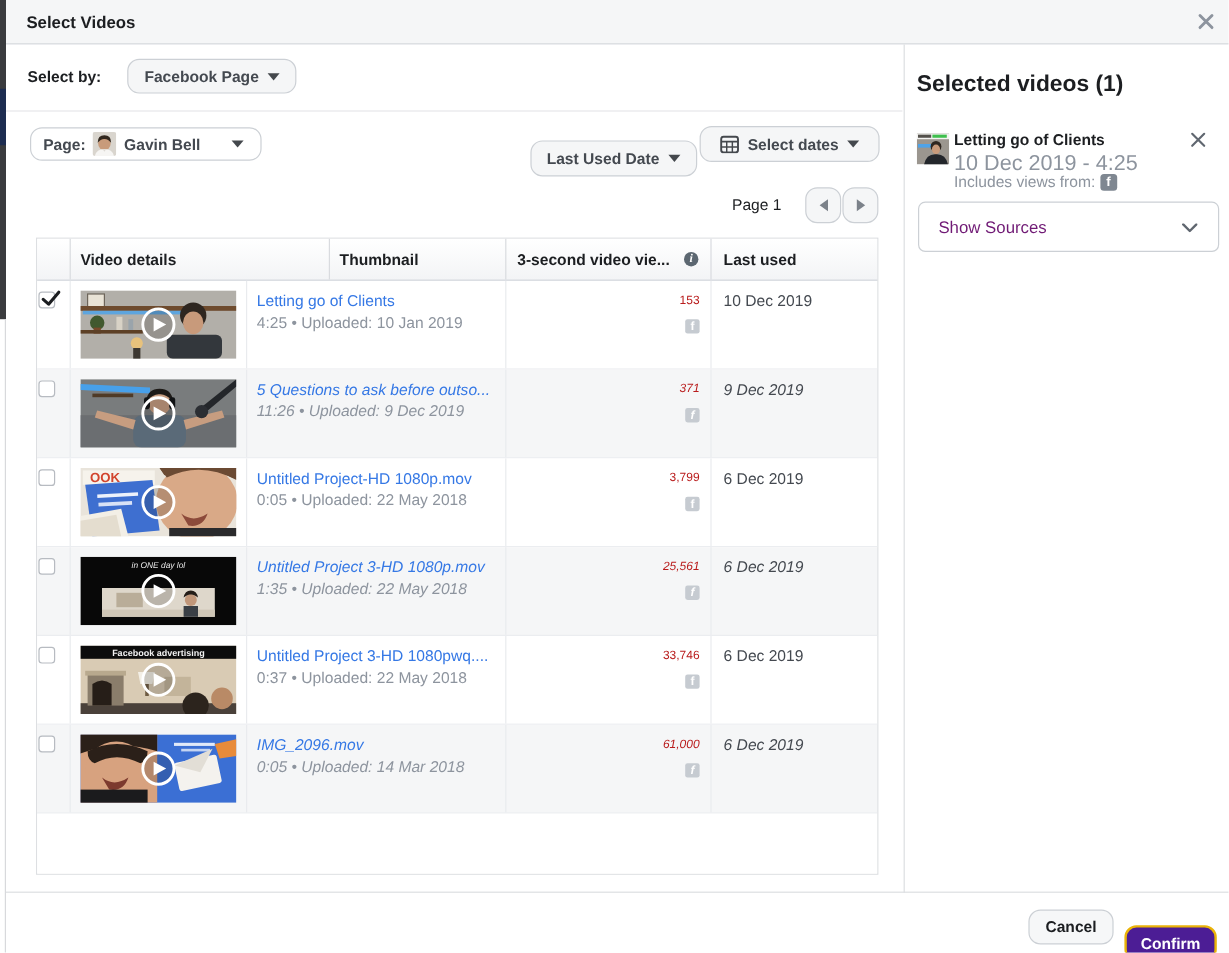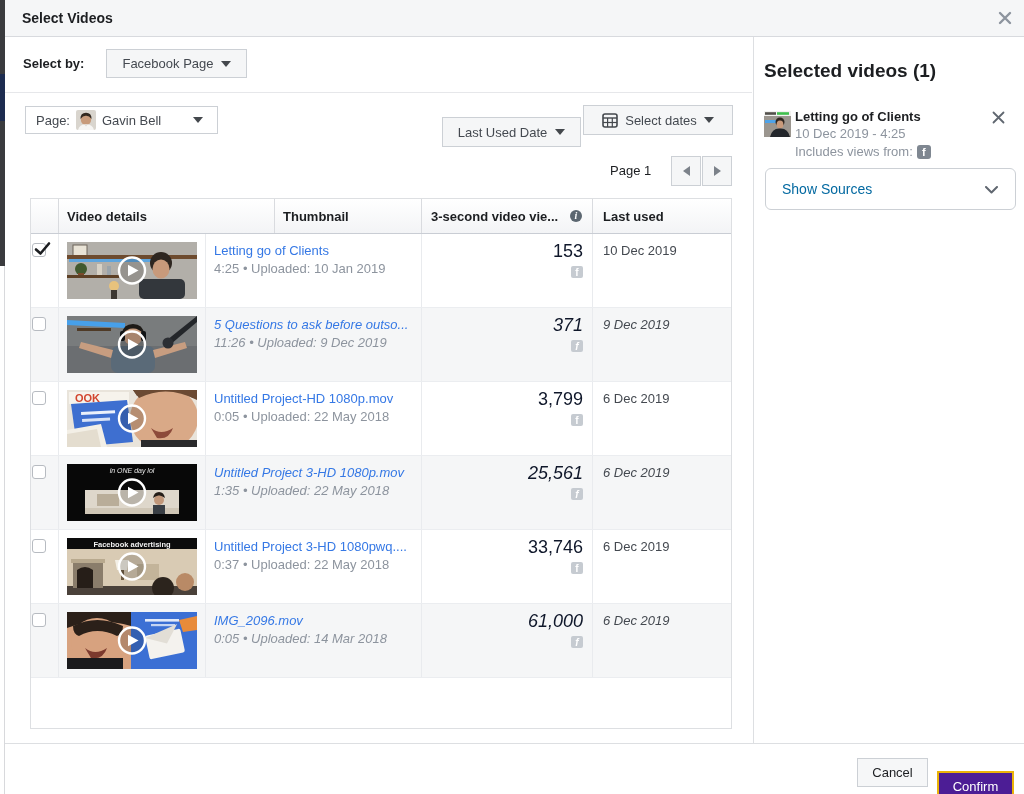--- a/index.html
+++ b/index.html
@@ -20,22 +20,22 @@
     background:#f5f6f7; border-bottom:1px solid #d8dade; }
   .dlg-title { position:absolute; left:22px; top:0; height:36px; line-height:36px;
     font-size:14px; font-weight:bold; color:#1c1e21; }
   .dlg-close { position:absolute; left:998px; top:11px; width:14px; height:14px; cursor:pointer; }
   .dlg-close svg { display:block; }
 
   
   .selectby-label { position:absolute; left:23px; top:56px; font-size:13px; font-weight:bold; color:#1c1e21; }
   .btn {
     position:absolute; display:flex; align-items:center; justify-content:center;
-    background:#f5f6f7; border:1px solid #ccd0d5; border-radius:0;
-    font-size:13px; font-weight:normal; color:#444950; cursor:pointer;
+    background:#f5f6f7; border:1px solid #ccd0d5; border-radius:10px;
+    font-size:13px; font-weight:bold; color:#444950; cursor:pointer;
   }
   .btn-selectby { left:106px; top:49px; width:141px; height:29px; gap:7px; }
   .caret-down { width:0; height:0; border-left:5px solid transparent; border-right:5px solid transparent;
     border-top:6px solid #44484d; display:inline-block; }
   .hr-1 { position:absolute; left:5px; top:92px; width:747px; height:1px; background:#e6e7ea; }
 
   
   .btn-page { left:25px; top:106px; width:193px; height:28px; background:#fff; justify-content:center; padding:0 10px; }
   .btn-page .avatar { width:20px; height:20px; border-radius:2px; overflow:hidden; margin:0 6px 0 6px; }
   .btn-page .caret-down { margin-left:auto; margin-right:4px; }
@@ -76,41 +76,41 @@
     background:#fff; position:relative; display:inline-block; cursor:pointer; }
   .checkbox svg { position:absolute; left:1px; top:-3px; display:none; }
   .checkbox.checked svg { display:block; }
   .thumb { display:block; width:133px; height:57px; margin-top:8px; cursor:pointer; }
   .thumb svg { display:block; }
   .trow .c3 { padding-top:9px; }
   .vtitle { display:block; font-size:13px; line-height:16px; color:#3578e5; text-decoration:none;
     white-space:nowrap; overflow:hidden; max-width:202px; cursor:pointer; }
   .vmeta { font-size:13px; line-height:16px; color:#8d949e; margin-top:2px; white-space:nowrap; }
   .trow .c4 { padding-top:9px; padding-right:9px; text-align:right; display:block; }
-  .vviews { font-size:18px; line-height:16px; color:#0f172a; }
+  .vviews { font-size:10px; line-height:16px; color:#b91c1c; }
   .fb-badge { display:inline-block; width:12px; height:12px; margin-top:7px; border-radius:2px;
     background:#c6cbd1; color:#fff; font-weight:bold; font-size:10px; line-height:13px; text-align:center; }
   .trow .c5 { padding-top:9px; font-size:13px; color:#444950; display:block; }
   .tfiller { flex:1; background:#fff; }
 
   
   .vdivider { position:absolute; left:753px; top:37px; width:1px; height:707px; background:#dddfe2; }
   .sb-heading { position:absolute; left:764px; top:60px; font-size:19px; font-weight:bold; color:#1c1e21; }
   .sb-thumb { position:absolute; left:764px; top:111px; width:27px; height:26px; }
   .sb-title { position:absolute; left:795px; top:109px; font-size:13px; font-weight:bold; color:#1c1e21; }
-  .sb-meta { position:absolute; left:795px; top:126px; font-size:13px; color:#8d949e; }
+  .sb-meta { position:absolute; left:795px; top:126px; font-size:18px; color:#8d949e; }
   .sb-includes { position:absolute; left:795px; top:144px; font-size:13px; color:#8d949e;
     display:flex; align-items:center; gap:4px; }
   .fb-badge-dark { display:inline-block; width:14px; height:14px; border-radius:3px; background:#7f8791;
     color:#fff; font-weight:bold; font-size:11px; line-height:15px; text-align:center; }
   .sb-remove { position:absolute; left:992px; top:110px; width:13px; height:13px; cursor:pointer; }
   .show-sources { position:absolute; left:765px; top:168px; width:251px; height:42px;
     background:#fff; border:1px solid #ccd0d5; border-radius:6px;
     display:flex; align-items:center; cursor:pointer; }
-  .show-sources .label { font-size:14px; color:#0369a1; padding-left:16px; }
+  .show-sources .label { font-size:14px; color:#701a75; padding-left:16px; }
   .show-sources .chev { position:absolute; right:17px; top:17px; }
 
   
   .hr-footer { position:absolute; left:5px; top:743px; width:1019px; height:1px; background:#dddfe2; }
   .btn-cancel { left:857px; top:758px; width:71px; height:29px; background:#f6f7f8; color:#1c1e21; }
   .btn-confirm { left:937px; top:771px; width:77px; height:30px; background:#4c1d95; border:2px solid #eab308;
     color:#fff; }
 </style>
 </head>
 <body>

